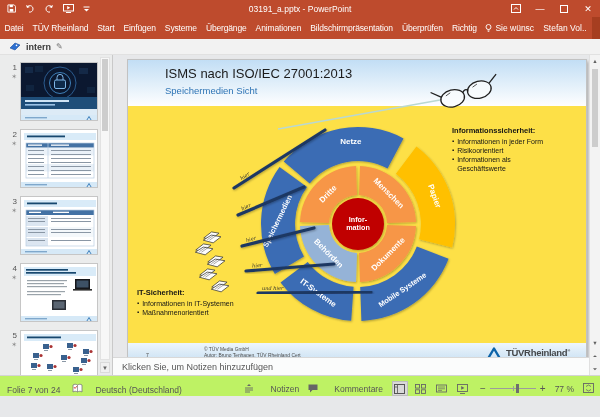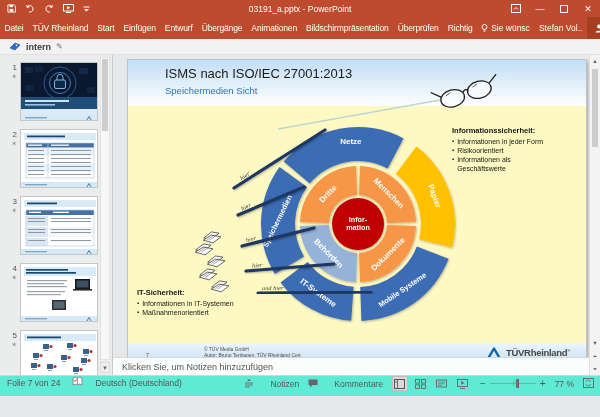--- a/index.html
+++ b/index.html
@@ -38,21 +38,21 @@
   .tnum { font-size:8px; color:#555; }
   .tstar { font-size:7px; color:#8f8f8f; line-height:1.4; }
   .tframe { width:78px; height:59px; background:#fff; border:1px solid #C6C6C6; position:relative; overflow:hidden; }
   .tframe svg { display:block; }
   .pscroll { position:absolute; top:2px; right:2px; bottom:15px; width:10px; background:#F7F7F7; border:1px solid #E2E2E2; }
   .pscroll-thumb { position:absolute; top:1px; left:1px; right:1px; height:72px; background:#CDCDCD; }
   .pscroll-down { position:absolute; right:2px; bottom:2px; width:10px; height:11px; background:#F0F0F0; border:1px solid #DADADA; font-size:6px; color:#666; display:flex; align-items:center; justify-content:center; }
 
   
   .editor { flex:1; position:relative; background:#E7E8EA; }
-  .slide { position:absolute; left:14px; top:4px; width:460px; height:312px; background:#fef9c3; border:1px solid #C2C2C2; box-shadow:1.5px 1.5px 3px rgba(0,0,0,0.25); }
+  .slide { position:absolute; left:14px; top:4px; width:460px; height:312px; background:#fde047; border:1px solid #C2C2C2; box-shadow:1.5px 1.5px 3px rgba(0,0,0,0.25); }
   .slide-head { position:absolute; left:0; top:0; right:0; height:46px; background:linear-gradient(180deg,#C2DEF5 0%,#E3F0FA 55%,#FEFEFF 100%); }
   .slide-title { position:absolute; left:37px; top:6px; font-size:13px; color:#1b1b1b; }
   .slide-sub { position:absolute; left:37px; top:25px; font-size:9.5px; color:#2E74B5; }
   #slide-svg { position:absolute; left:0; top:0; }
   .blk { position:absolute; font-size:7px; color:#151515; line-height:1.3; }
   .blk-h { font-weight:bold; font-size:7.5px; margin-bottom:1px; }
   .blk li { display:flex; gap:3px; list-style:none; }
   .blk .bul { font-size:6px; line-height:1.5; }
   .blk-info { left:324px; top:66px; width:100px; }
   .blk-it { left:9px; top:228px; width:102px; }
@@ -67,21 +67,21 @@
 
   
   .escroll { position:absolute; top:0; right:0; bottom:0; width:11px; background:#F3F3F3; border-left:1px solid #E0E0E0; }
   .ebtn { position:absolute; left:0; right:0; height:12px; display:flex; align-items:center; justify-content:center; font-size:5.5px; color:#606060; background:#F3F3F3; }
   .escroll-thumb { position:absolute; left:2px; right:2px; top:14px; height:78px; background:#CDCDCD; }
 
   
   .notes { position:absolute; left:0; right:11px; bottom:0; height:18px; background:#FBFCFC; border-top:1px solid #D8D8D8; display:flex; align-items:center; padding-left:9px; font-size:9px; color:#555; }
 
   
-  .statusbar { position:absolute; left:0; right:0; bottom:0; height:21px; background:#5eead4; border-top:1px solid #D4D4D4; display:flex; align-items:flex-start; font-size:8.5px; color:#565656; }
+  .statusbar { position:absolute; left:0; right:0; bottom:0; height:21px; background:#bef264; border-top:1px solid #D4D4D4; display:flex; align-items:flex-end; font-size:8.5px; color:#565656; }
   .sb-left { display:flex; align-items:center; gap:12px; padding-left:7px; }
   .sb-right { margin-left:auto; display:flex; align-items:center; gap:9px; padding-right:6px; }
   .sb-group { display:flex; align-items:center; gap:16px; }
   .viewbtn { width:16px; height:15px; display:flex; align-items:center; justify-content:center; }
   .viewbtn.active { background:#D9D9D9; border:1px solid #BDBDBD; }
   .zoomslider { display:flex; align-items:center; gap:4px; }
   .ztrack { position:relative; width:46px; height:1px; background:#9c9c9c; }
   .ztick { position:absolute; left:50%; top:-2px; width:1px; height:5px; background:#9c9c9c; }
   .zthumb { position:absolute; left:58%; top:-4px; width:3px; height:9px; background:#6e6e6e; }
   .zsign { font-size:10px; color:#565656; }
@@ -143,21 +143,21 @@
       <span class="win-btn">✕</span>
     </div>
   </div>
 
   <div class="tabrow">
     <span id="tabs-left" style="display:flex;align-items:center;">
         <span class="tab">Datei</span>
         <span class="tab">TÜV Rheinland</span>
         <span class="tab">Start</span>
         <span class="tab">Einfügen</span>
-        <span class="tab">Entwurf</span>
+        <span class="tab">Systeme</span>
         <span class="tab">Übergänge</span>
         <span class="tab">Animationen</span>
         <span class="tab">Bildschirmpräsentation</span>
         <span class="tab">Überprüfen</span>
         <span class="tab">Richtig</span>
       </span>
     <span class="tab-right">
       <span class="tellme">
         <svg width="7" height="9" viewBox="0 0 7 9">
             <circle cx="3.5" cy="3" r="2.5" fill="none" stroke="#fff" stroke-width="0.9"></circle>

